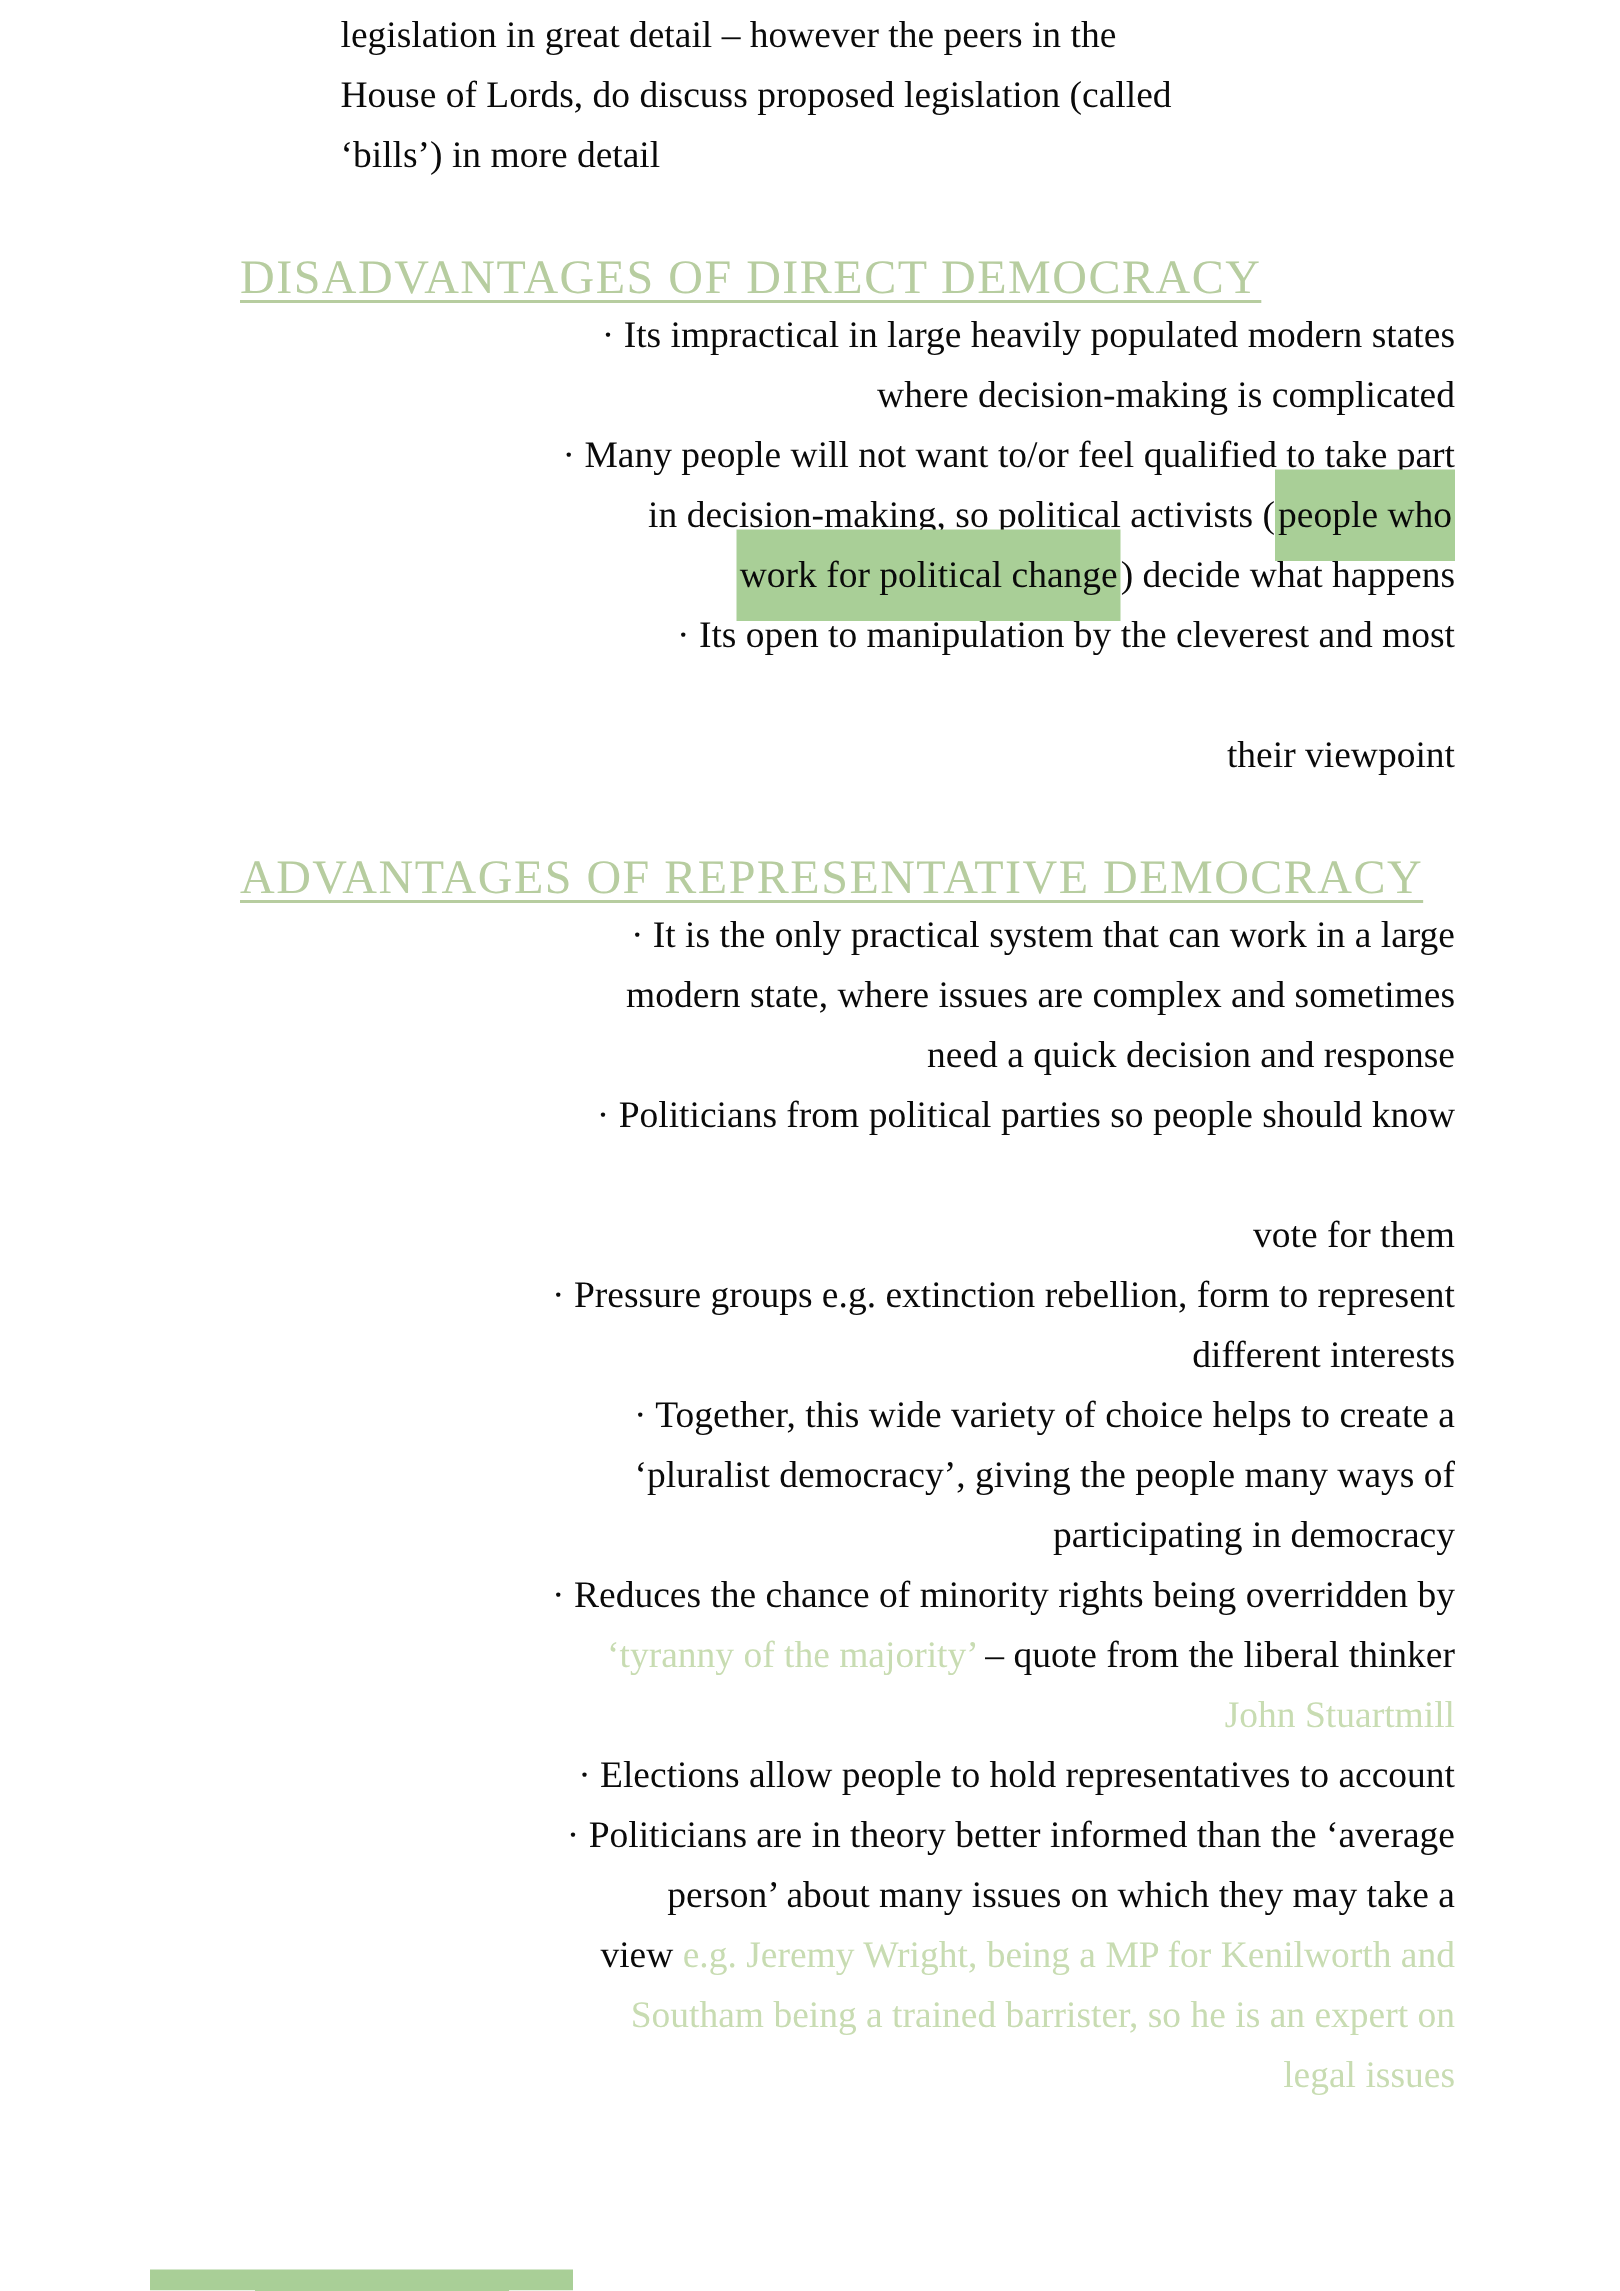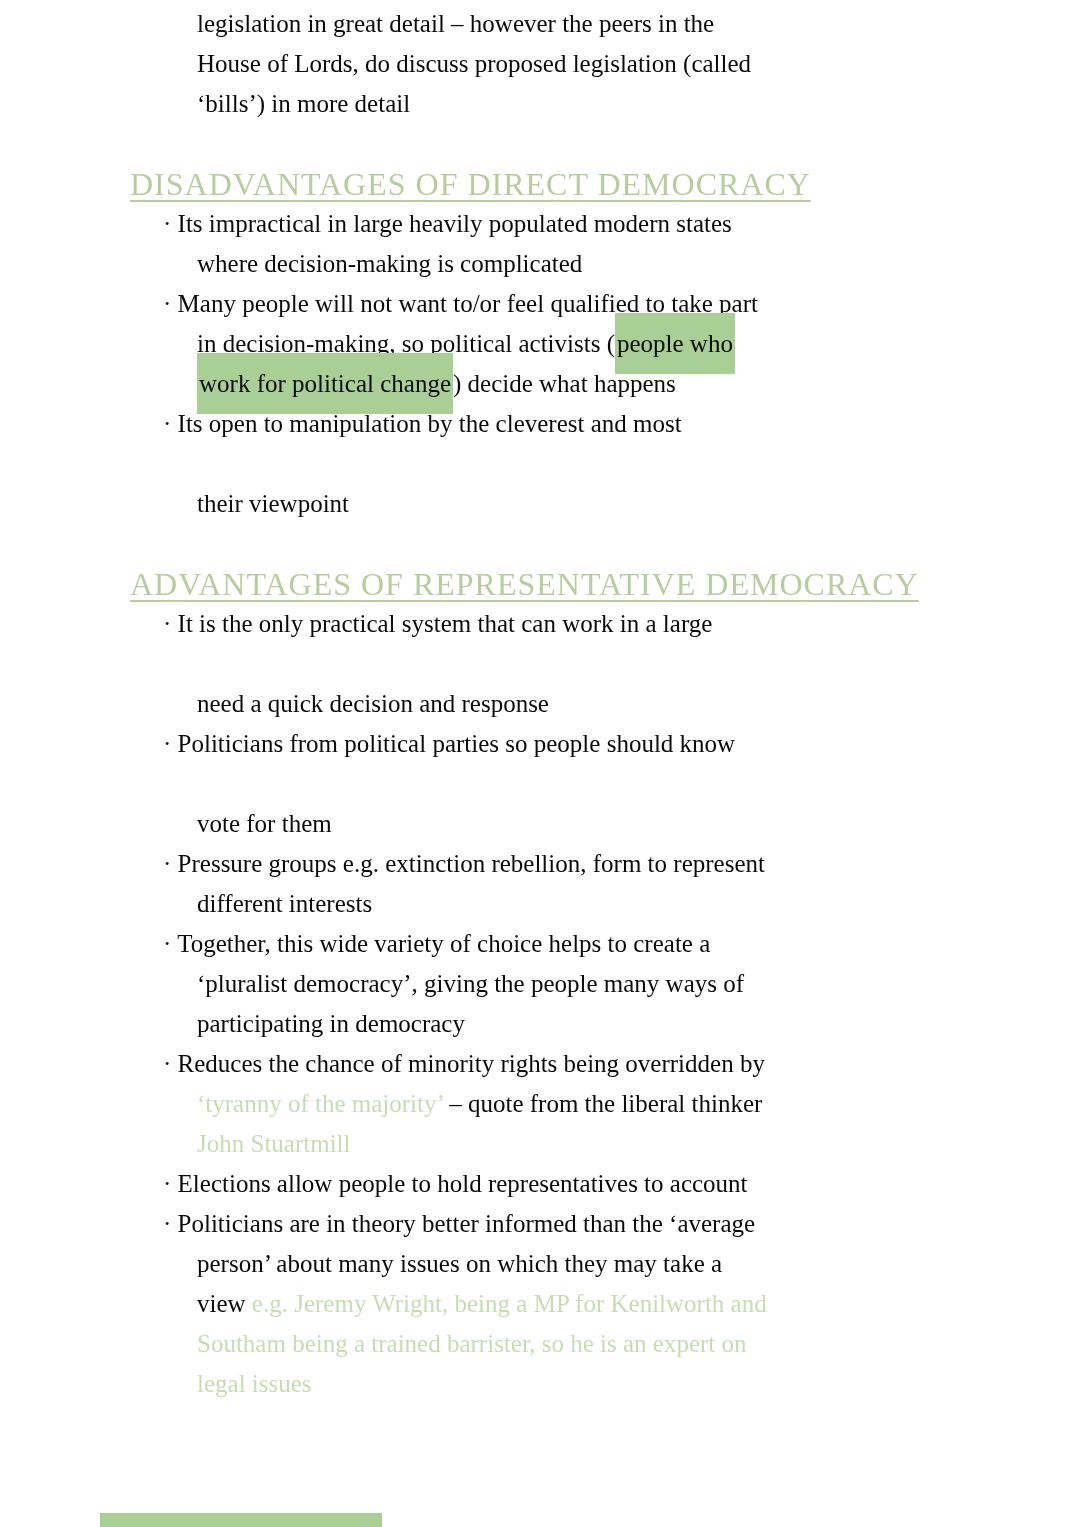--- a/index.html
+++ b/index.html
@@ -12,38 +12,40 @@
     background: var(--bg, #ffffff);
     overflow: hidden;
     position: relative;
     font-family: "Liberation Serif", "DejaVu Serif", serif;
     color: var(--body, #0a0a0a);
   }
   .doc {
     padding: 4px 110px 0 130px;
     font-size: 25px;
     line-height: 40px;
+    margin-left: 30px;
   }
   .intro {
     margin: 0 0 0 67px;
   }
   .section {
     margin-top: 40px;
   }
   .heading {
     font-size: 32px;
     letter-spacing: 1px;
     color: var(--heading, #b7cda0);
     text-decoration: underline;
     text-underline-offset: 5px;
     text-decoration-thickness: 1.5px;
   }
   .bullet {
     padding-left: 67px;
     text-indent: -34px;
+    text-align: right;
   }
   .marker {
     color: var(--body, #0a0a0a);
   }
   .hl {
     background: var(--hl, #a9cf97);
     padding: 17px 2px;
   }
   .accent {
     color: var(--accent, #c8dcb2);
@@ -73,21 +75,21 @@
     <div class="bullets">
         <div class="bullet"><span class="marker">· </span><span>Its impractical in large heavily populated modern states</span><br><span>where decision-making is complicated</span></div>
         <div class="bullet"><span class="marker">· </span><span>Many people will not want to/or feel qualified to take part</span><br><span>in decision-making, so political activists (</span><span class="hl">people who</span><br><span class="hl">work for political change</span><span>) decide what happens</span></div>
         <div class="bullet"><span class="marker">· </span><span>Its open to manipulation by the cleverest and most</span><br><br><span>their viewpoint</span></div>
       </div>
   </div>
 
   <div class="section">
     <div class="heading">ADVANTAGES OF REPRESENTATIVE DEMOCRACY</div>
     <div class="bullets">
-        <div class="bullet"><span class="marker">· </span><span>It is the only practical system that can work in a large</span><br><br><span>need a quick decision and response</span></div>
+        <div class="bullet"><span class="marker">· </span><span>It is the only practical system that can work in a large</span><br><span>modern state, where issues are complex and sometimes</span><br><span>need a quick decision and response</span></div>
         <div class="bullet"><span class="marker">· </span><span>Politicians from political parties so people should know</span><br><br><span>vote for them</span></div>
         <div class="bullet"><span class="marker">· </span><span>Pressure groups e.g. extinction rebellion, form to represent</span><br><span>different interests</span></div>
         <div class="bullet"><span class="marker">· </span><span>Together, this wide variety of choice helps to create a</span><br><span>‘pluralist democracy’, giving the people many ways of</span><br><span>participating in democracy</span></div>
         <div class="bullet"><span class="marker">· </span><span>Reduces the chance of minority rights being overridden by</span><br><span class="accent">‘tyranny of the majority’</span><span> – quote from the liberal thinker</span><br><span class="accent">John Stuartmill</span></div>
         <div class="bullet"><span class="marker">· </span><span>Elections allow people to hold representatives to account</span></div>
         <div class="bullet"><span class="marker">· </span><span>Politicians are in theory better informed than the ‘average</span><br><span>person’ about many issues on which they may take a</span><br><span>view </span><span class="accent">e.g. Jeremy Wright, being a MP for Kenilworth and</span><br><span class="accent">Southam being a trained barrister, so he is an expert on</span><br><span class="accent">legal issues</span></div>
       </div>
   </div>
 
 

